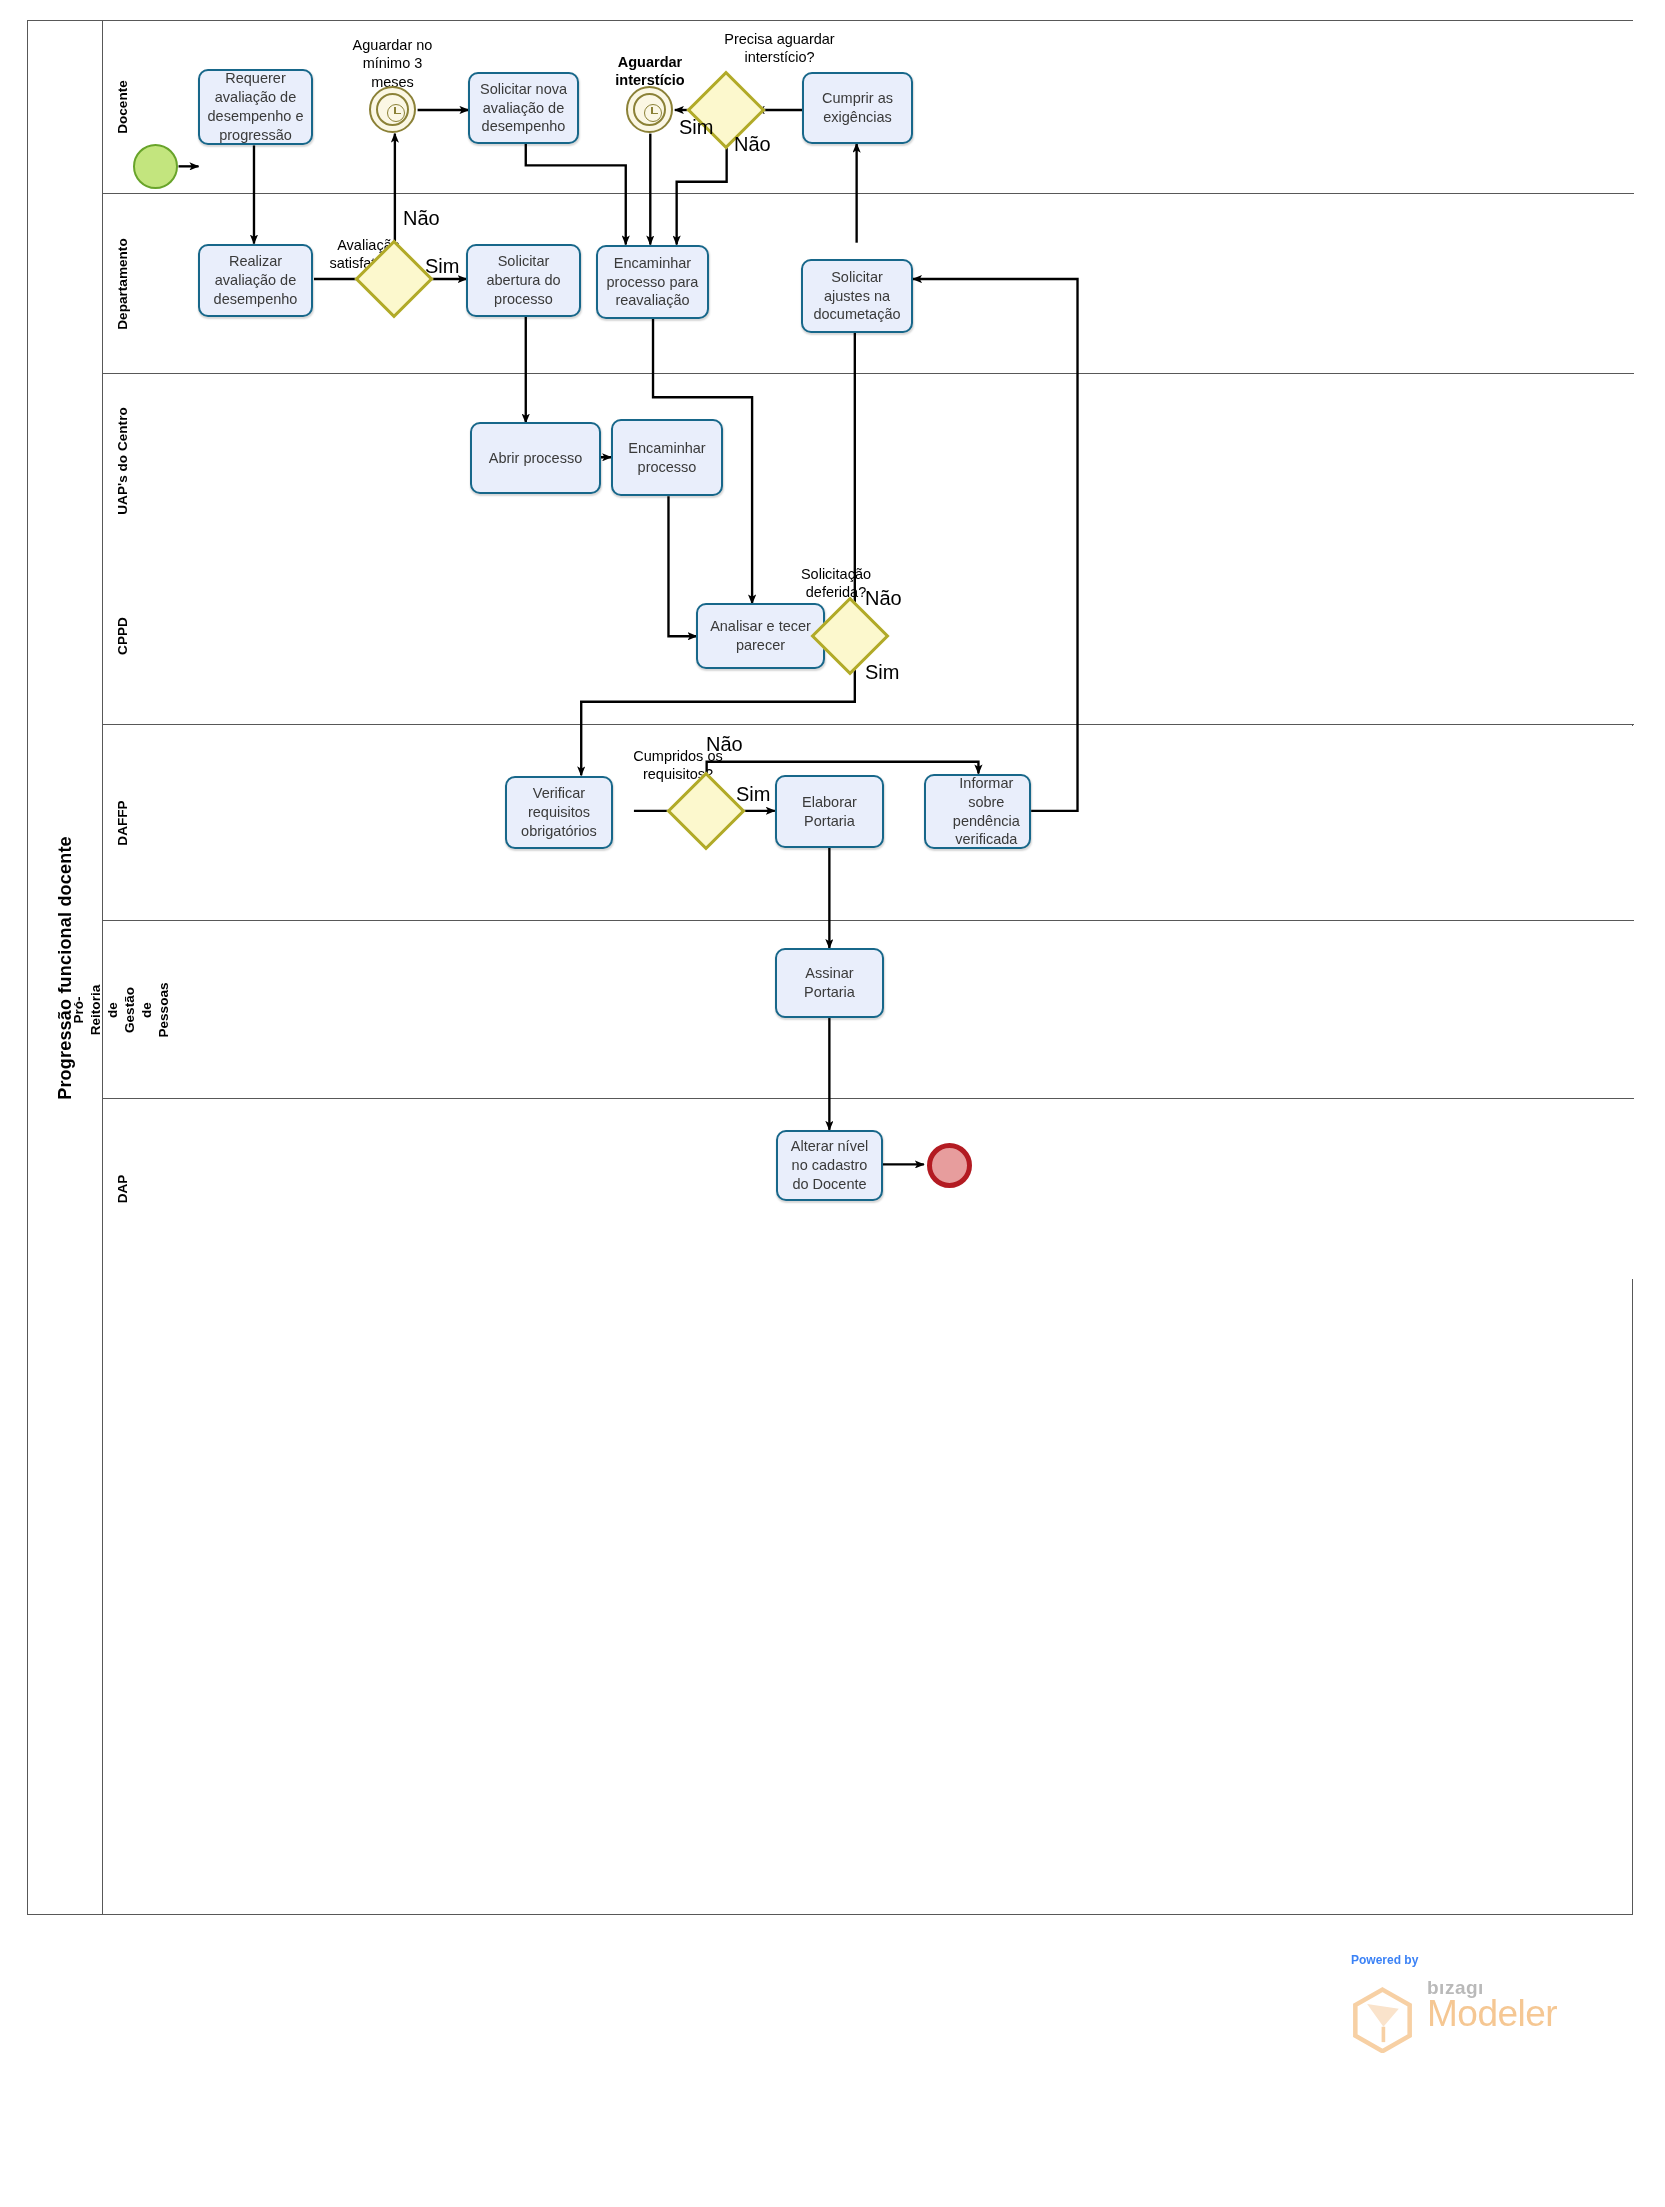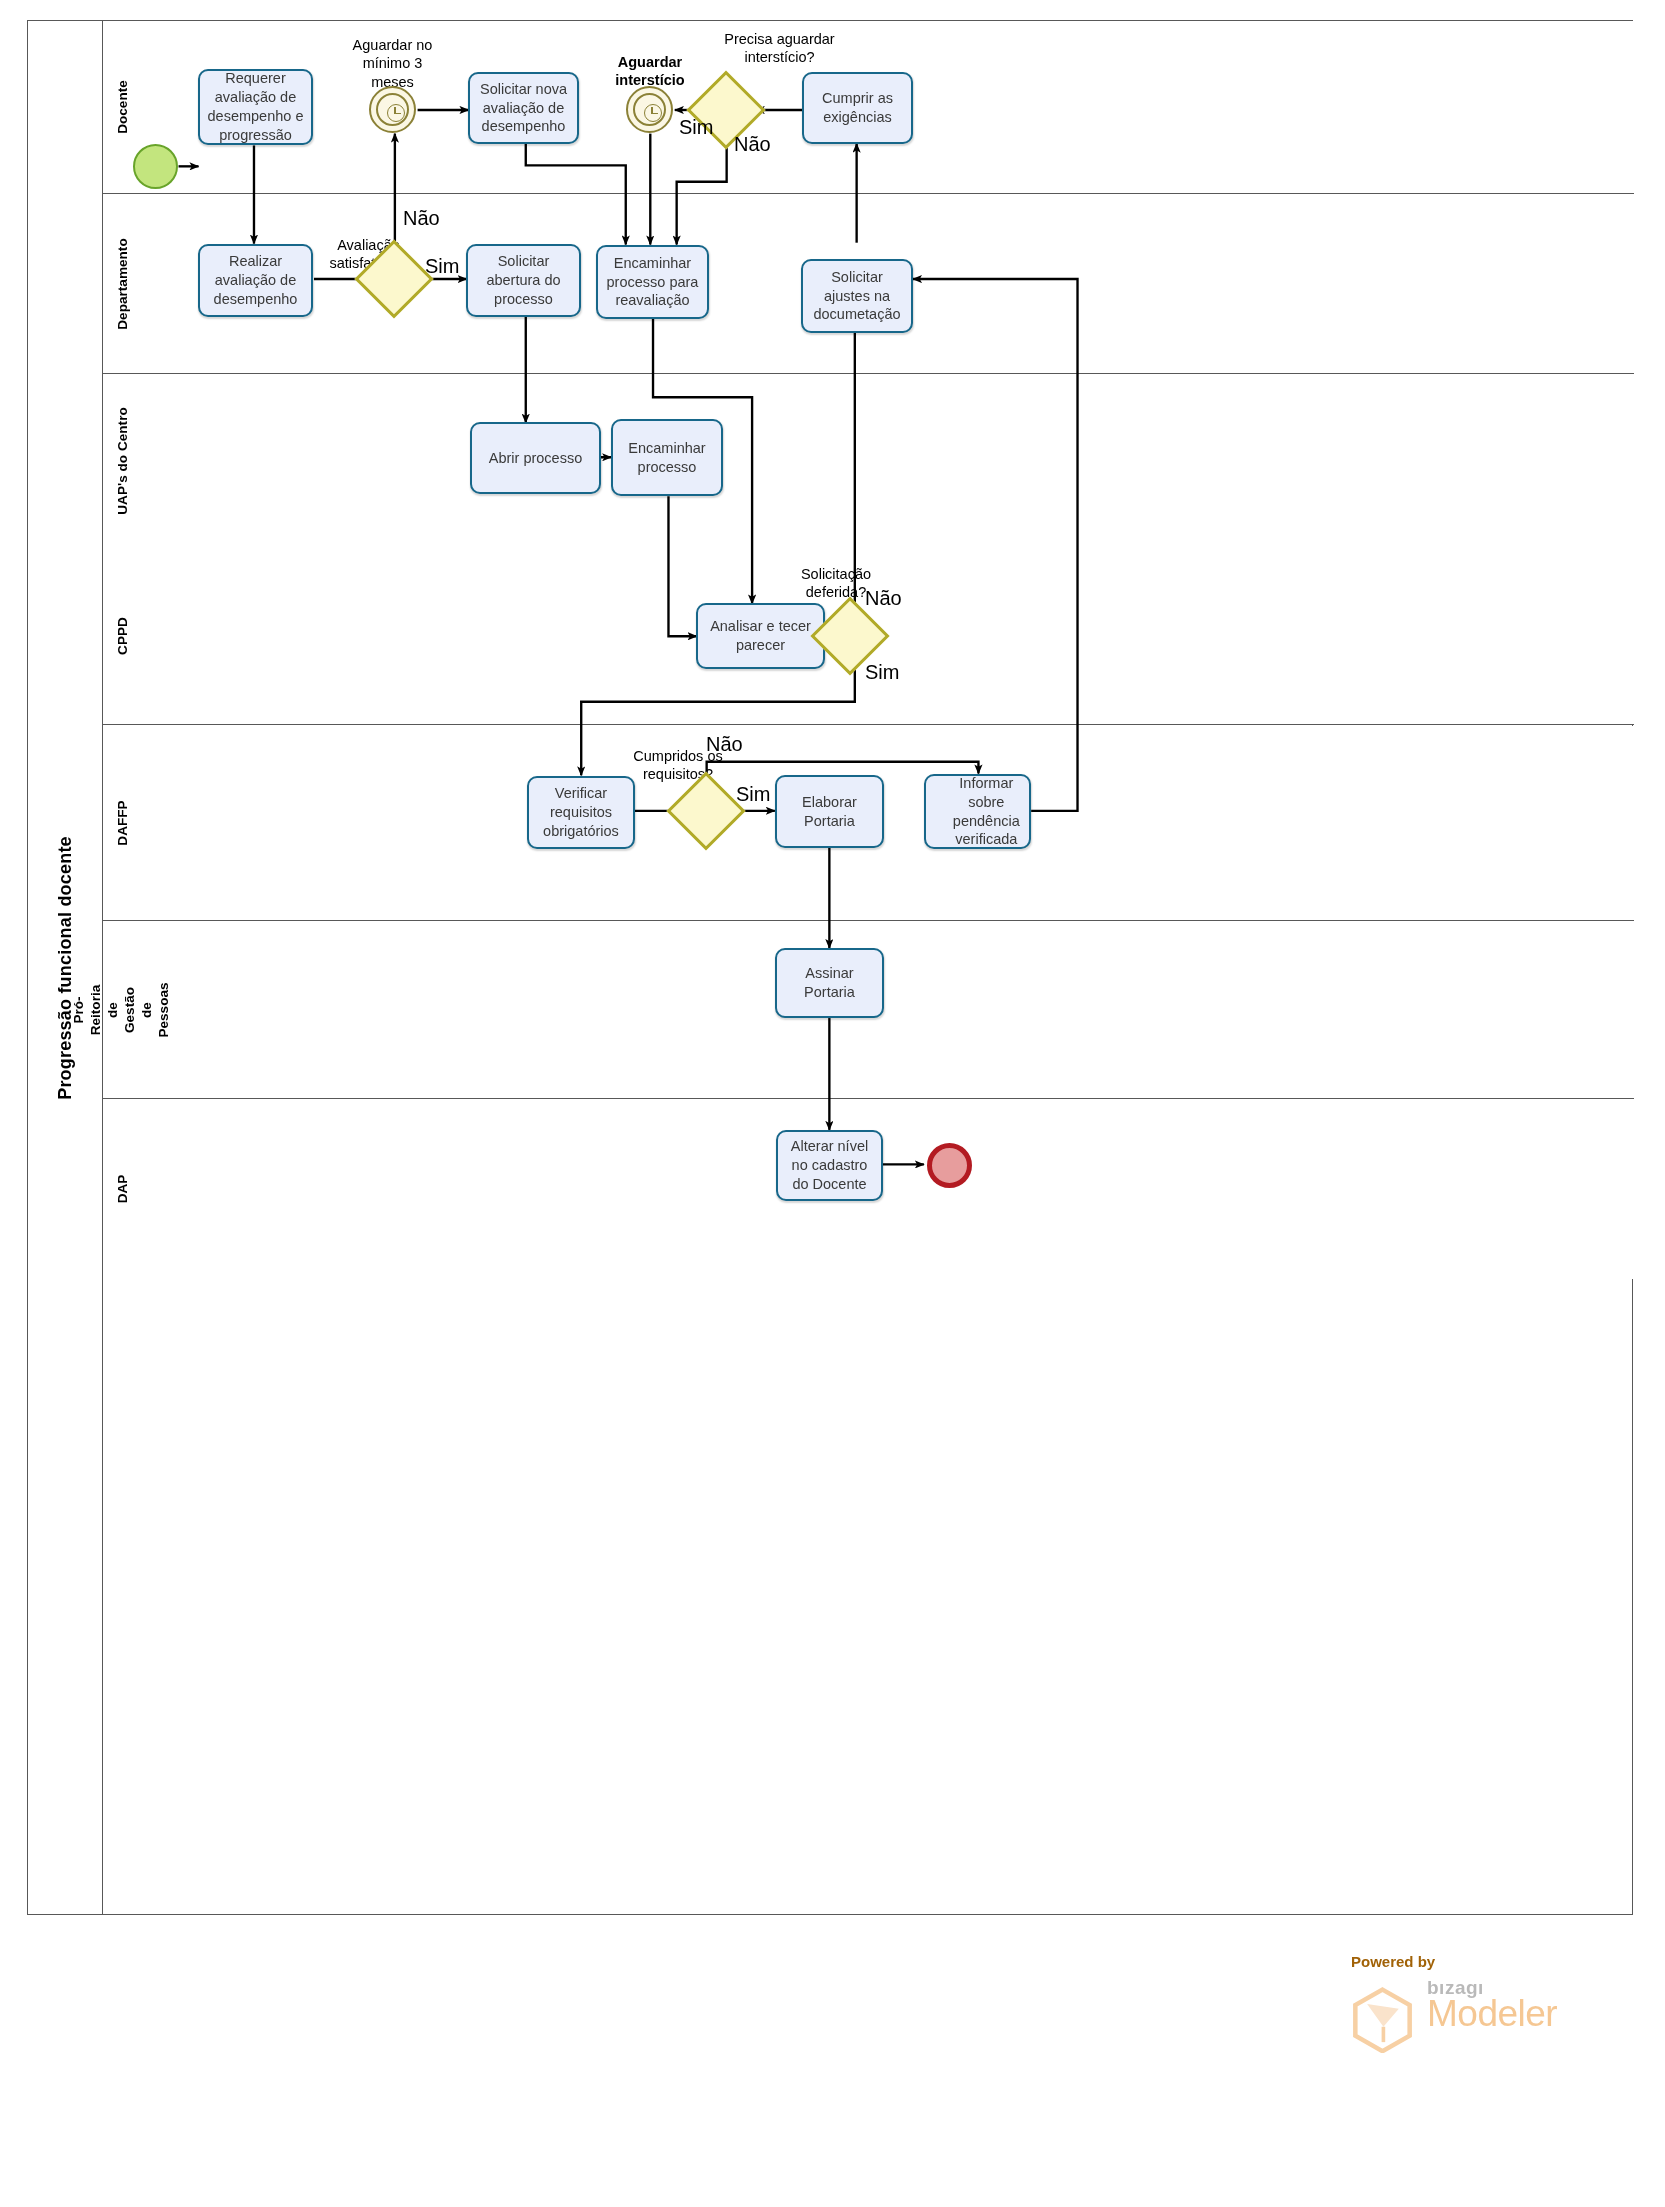--- a/index.html
+++ b/index.html
@@ -161,21 +161,21 @@
   }
 
   
   #logo {
     position: absolute;
     left: 1316px; top: 1953px;
     width: 218px; height: 109px;
   }
   #logo-powered {
     position: absolute; left: 35px; top: 0;
-    font-size: 15px; color: #a16207; font-weight: bold;
+    font-size: 12px; color: #3b82f6; font-weight: bold;
   }
   #logo-bizagi {
     position: absolute; left: 111px; top: 23.6px;
     font-size: 19px; color: #b9b9b9; font-weight: bold; letter-spacing: 0.5px;
   }
   #logo-modeler {
     position: absolute; left: 111px; top: 40px;
     font-size: 37px; color: #f5c793; font-weight: normal; letter-spacing: -0.5px;
   }
   #logo-hex { position: absolute; left: 33px; top: 33px; }
@@ -362,21 +362,21 @@
 
   <div class="task" style="left:696px; top:603px; width:129px; height:66px;">Analisar e tecer
 parecer</div>
 
   <div class="label" style="left:777px; top:565px; width:118px;">Solicitação
 deferida?</div>
   <div class="gateway" style="left:822px; top:608px;"></div>
   <div class="flow-label" style="left:865px; top:587px;">Não</div>
   <div class="flow-label" style="left:865px; top:661px;">Sim</div>
 
-  <div class="task" style="left:527px; top:776px; width:108px; height:73px;">Verificar
+  <div class="task" style="left:505px; top:776px; width:108px; height:73px;">Verificar
 requisitos
 obrigatórios</div>
 
   <div class="label" style="left:619px; top:747px; width:118px;">Cumpridos os
 requisitos?</div>
   <div class="gateway" style="left:678px; top:783px;"></div>
   <div class="flow-label" style="left:706px; top:733px;">Não</div>
   <div class="flow-label" style="left:736px; top:783px;">Sim</div>
 
   <div class="task" style="left:775px; top:775px; width:109px; height:73px;">Elaborar Portaria</div>

